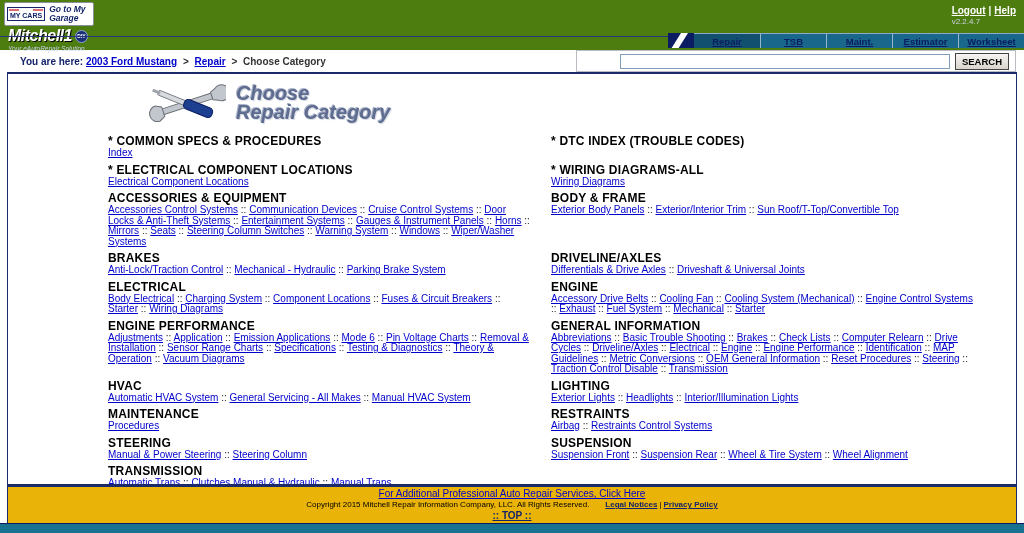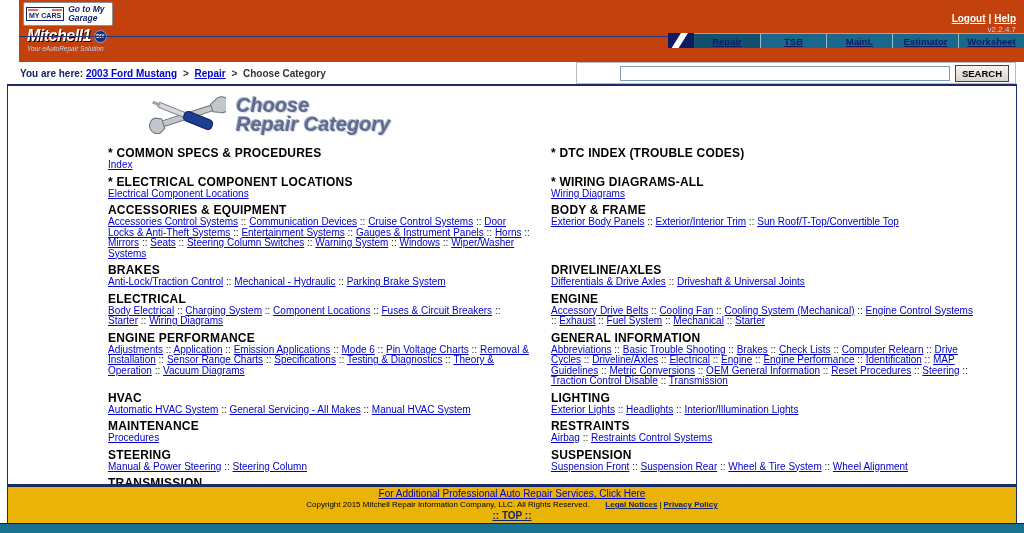--- a/index.html
+++ b/index.html
@@ -1,31 +1,31 @@
 <!DOCTYPE html>
 <html><head>
 <meta charset="utf-8">
 <style>
   * { margin:0; padding:0; box-sizing:border-box; }
   html,body { width:1024px; height:533px; overflow:hidden; background:#fff;
     font-family:"Liberation Sans", sans-serif; }
   .page { width:1024px; height:533px; display:flex; flex-direction:column; background:#fff; }
 
   
-  .header { position:relative; height:62px; background:#c2410c; flex:0 0 auto;margin-left:19px; }
+  .header { position:relative; height:50px; background:#4d7c0f; flex:0 0 auto; }
   .garage-btn { position:absolute; left:4px; top:2px; height:24px; background:#fff;
     border:1px solid #8a8f99; border-radius:2px; display:flex; align-items:center;
     padding:1px 4px 1px 2px; gap:4px; cursor:pointer; }
   .plate { border:1px solid #14246a; background:#fdfdfd; padding:4px 2px 1px 2px; position:relative;
     font-size:7px; font-weight:bold; color:#14246a; letter-spacing:0; line-height:7px; }
   .plate::before { content:""; position:absolute; left:1px; right:1px; top:1px; height:2px;
     background:linear-gradient(90deg,#c33 0 30%, transparent 30% 70%, #c33 70%); opacity:.7; }
   .garage-label { font-size:8.5px; font-weight:bold; font-style:italic; color:#14246a;
     line-height:9px; width:40px; }
-  .top-right { position:absolute; right:8px; top:13px; text-align:right; }
+  .top-right { position:absolute; right:8px; top:5px; }
   .top-links { font-size:10px; font-weight:bold; color:#fff; }
   .top-links a { color:#fff; text-decoration:underline; cursor:pointer; }
   .top-links .sep { padding:0 3px; text-decoration:none; }
   .version { font-size:8px; color:#cdd4ea; margin-top:1px; }
   .seam { position:absolute; left:0; right:0; top:36px; height:1px; background:#26357c; }
 
   
   .logo { position:absolute; left:8px; top:27px; color:#fff; }
   .logo-row { display:flex; align-items:center; gap:3px; }
   .logo-text { font-size:16px; font-weight:bold; font-style:italic; letter-spacing:-0.5px;

